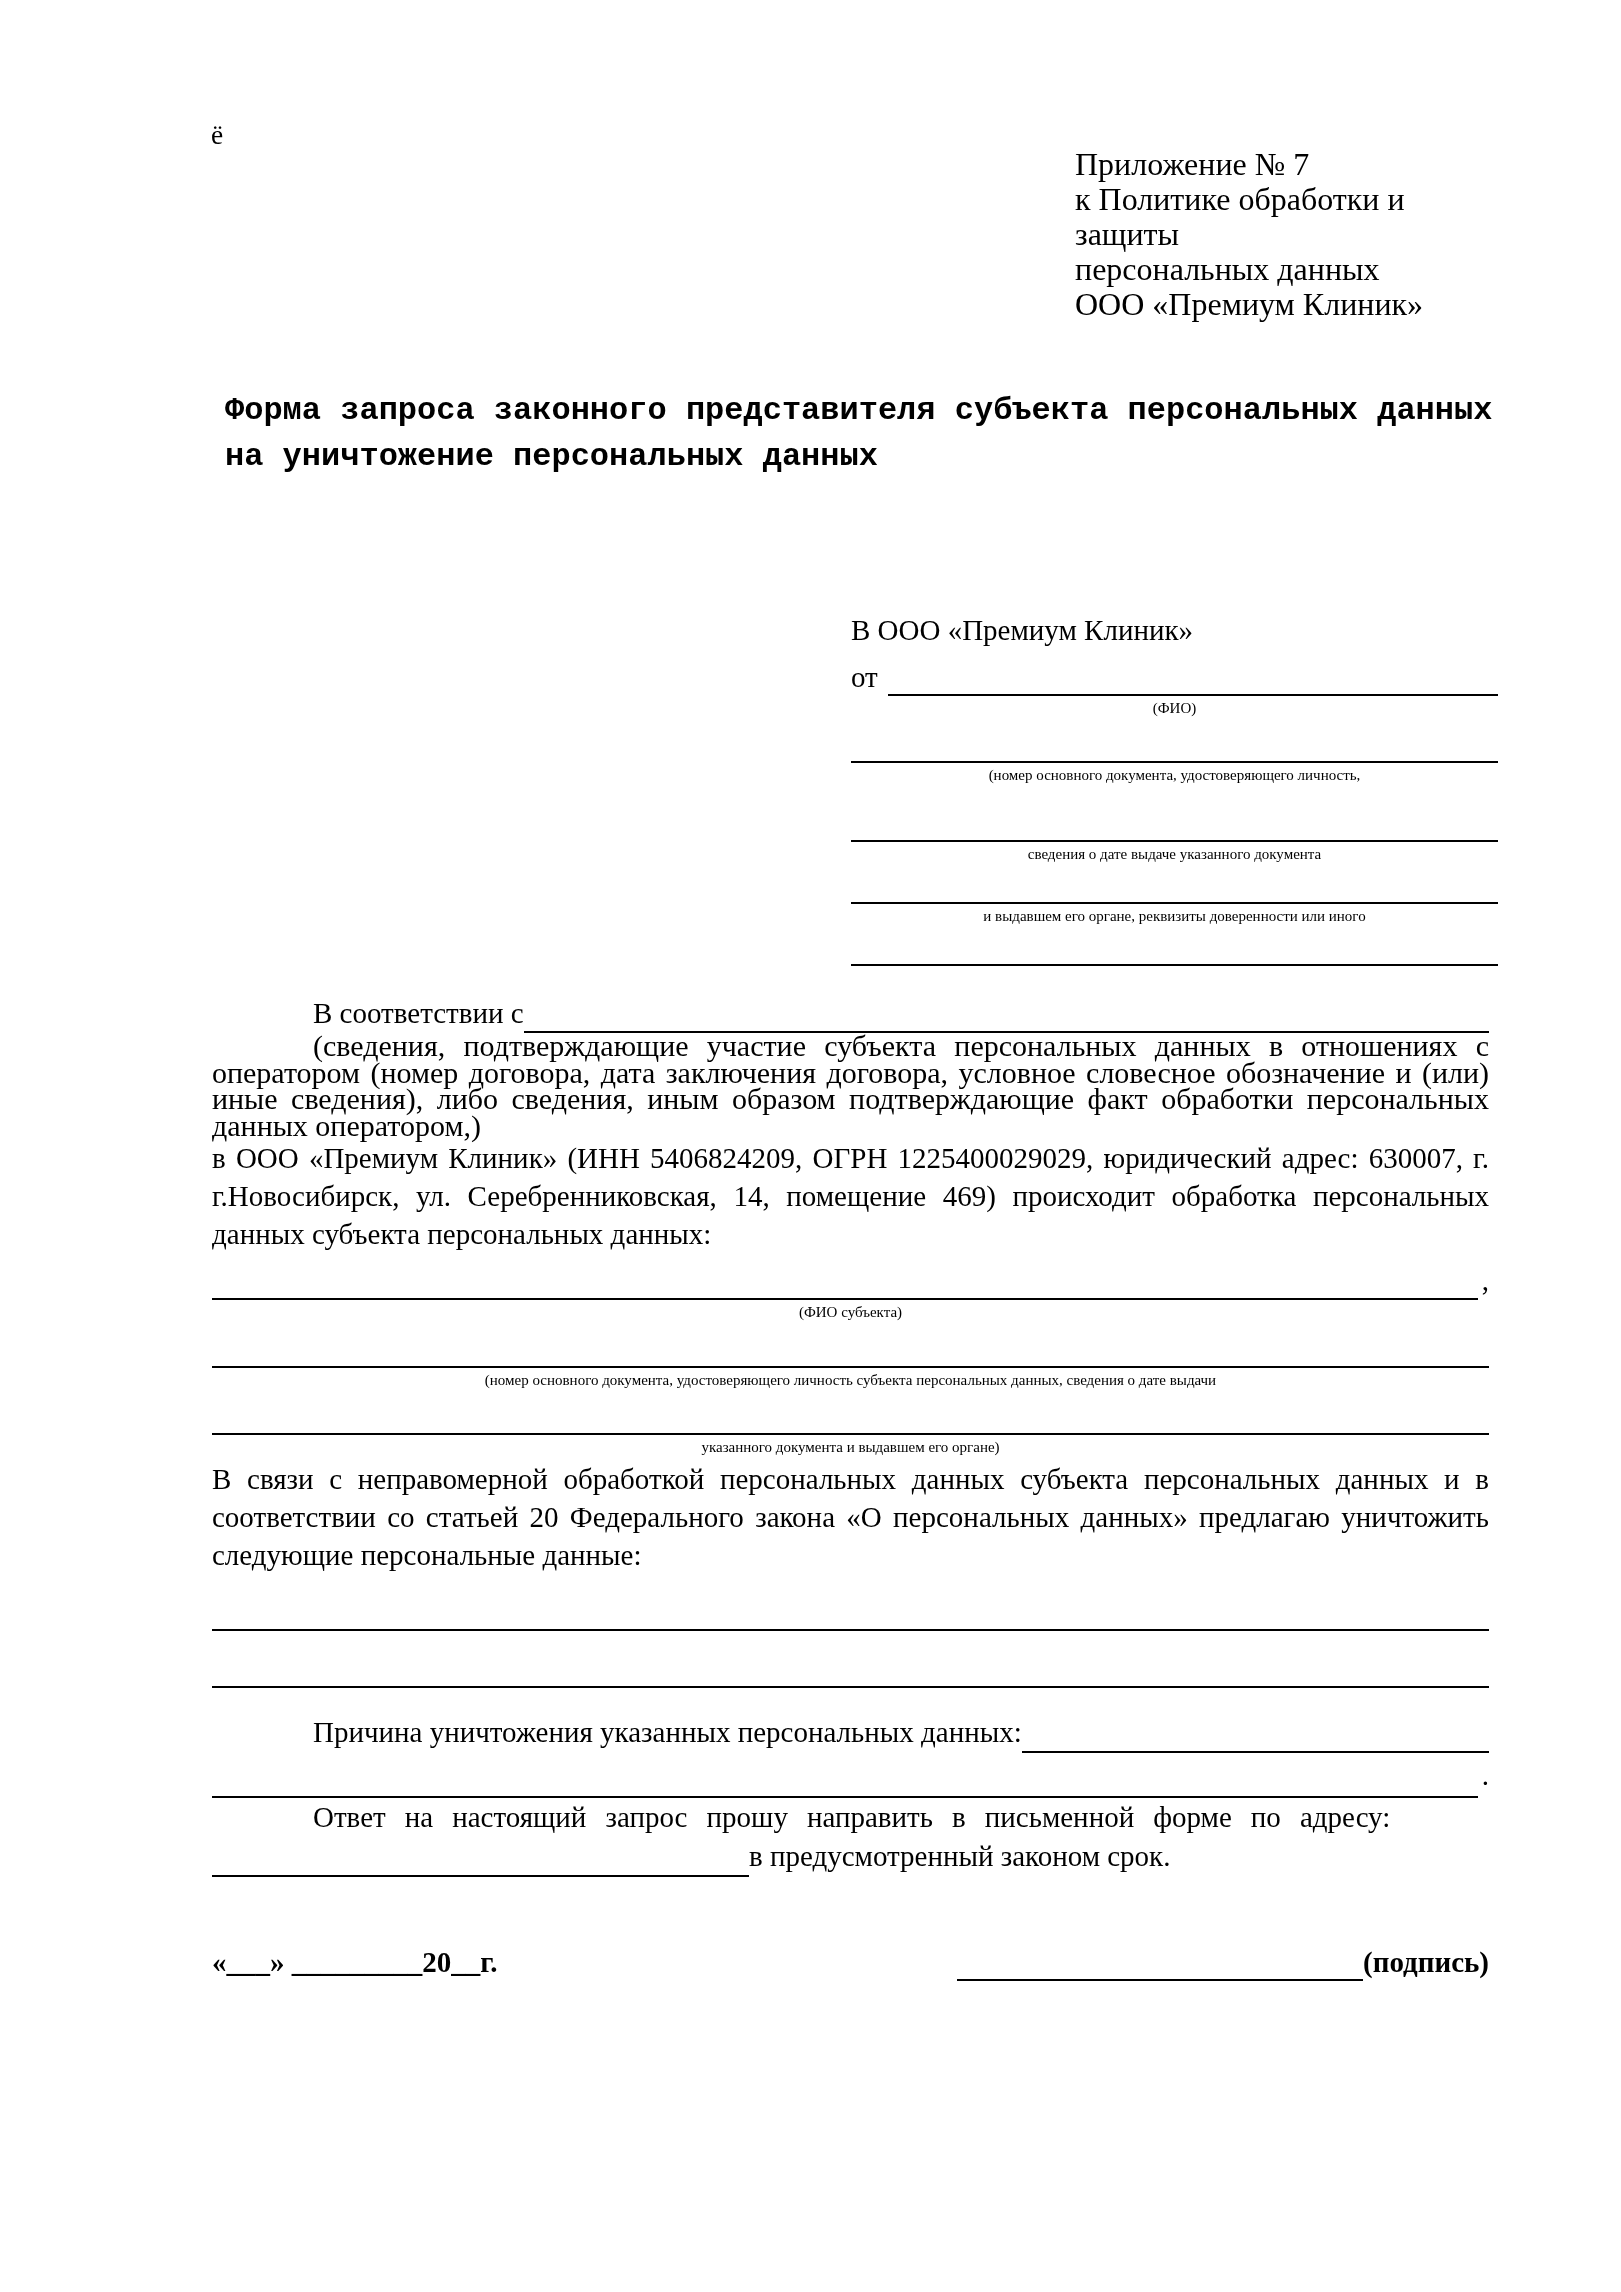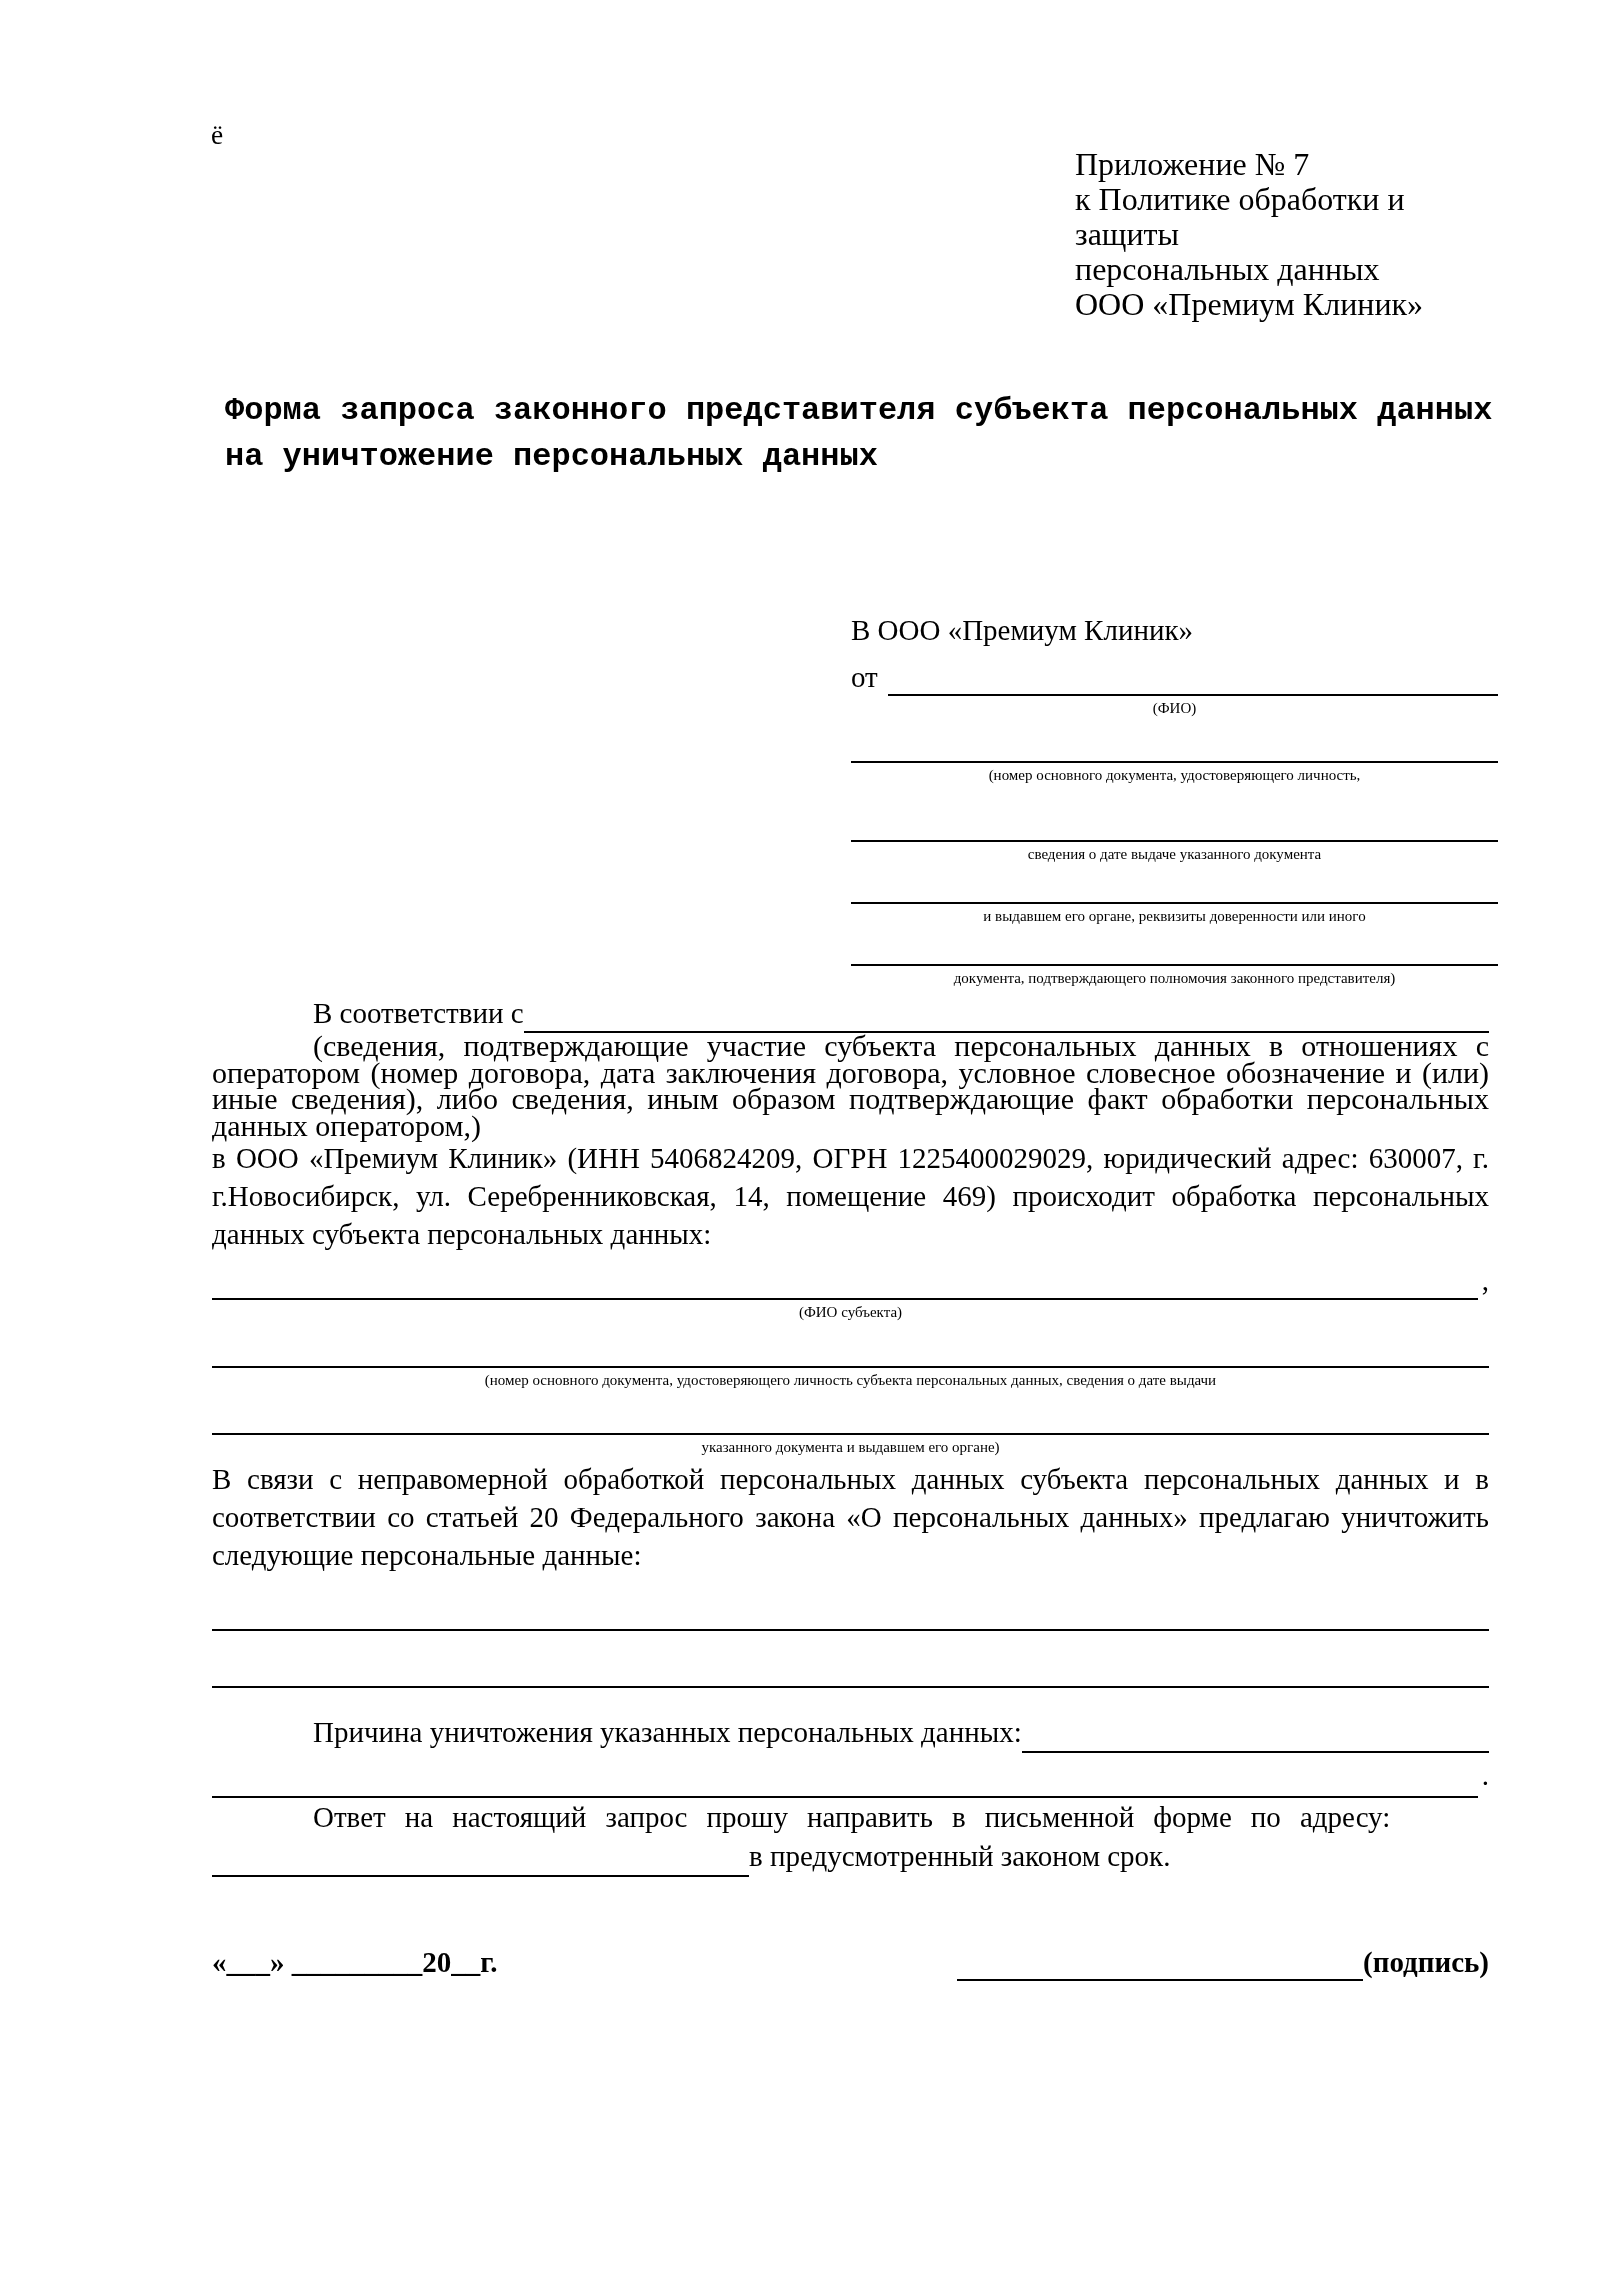--- a/index.html
+++ b/index.html
@@ -75,21 +75,20 @@
       <span class="fill"></span>
     </div>
     <div class="caption">(ФИО)</div>
     <div class="blank h41"></div>
     <div class="caption">(номер основного документа, удостоверяющего личность,</div>
     <div class="blank h52"></div>
     <div class="caption">сведения о дате выдаче указанного документа</div>
     <div class="blank h36"></div>
     <div class="caption">и выдавшем его органе, реквизиты доверенности или иного</div>
     <div class="blank h35"></div>
-    <div class="caption nowrap">документа, подтверждающего полномочия законного представителя)</div>
   </div>
 
   <div class="bodyblk">
 
     <div class="row acc-row">
       <span class="indent">В соответствии с</span>
       <span class="fill"></span>
     </div>
 
     <p class="small-note">(сведения, подтверждающие участие субъекта персональных данных в отношениях с оператором (номер договора, дата заключения договора, условное словесное обозначение и (или) иные сведения), либо сведения, иным образом подтверждающие факт обработки персональных данных оператором,)</p>

